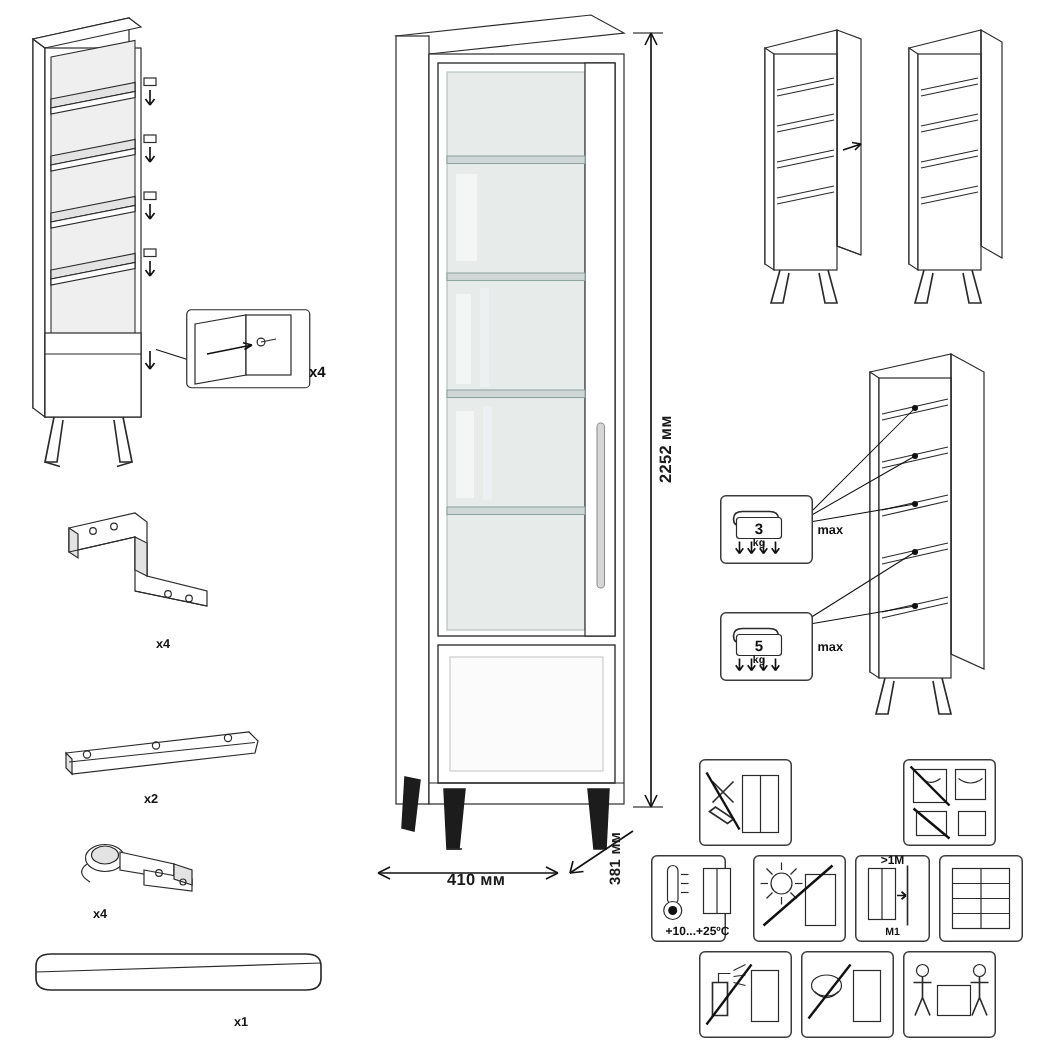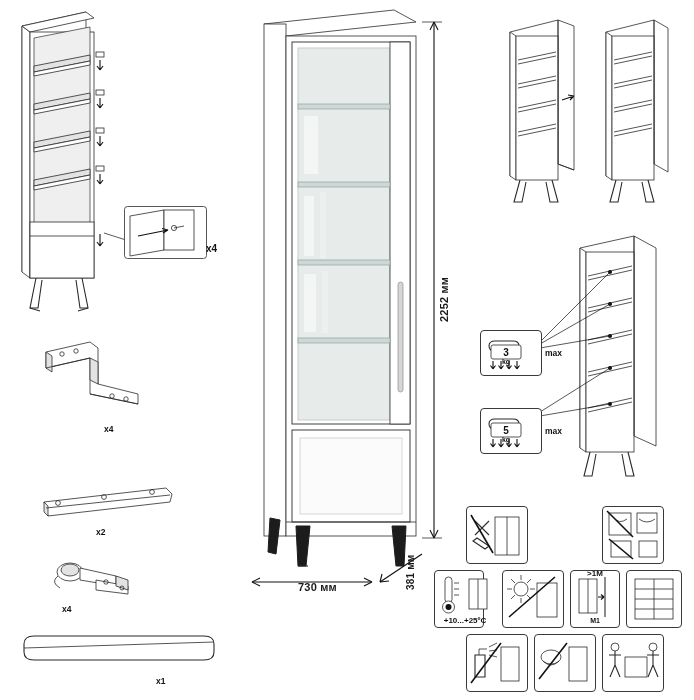--- a/index.html
+++ b/index.html
@@ -185,21 +185,21 @@
     <line class="leader" x1="2" y1="530" x2="22" y2="530"></line>
   </svg>
   <div class="abs dim vert" style="left:438px;top:322px;">2252 мм</div>
 
   <svg class="abs" style="left:246px;top:570px;" width="190" height="24">
     <line class="arrowline" x1="6" y1="12" x2="126" y2="12"></line>
     <path class="arrowline" d="M6,12 l8,-4 M6,12 l8,4 M126,12 l-8,-4 M126,12 l-8,4"></path>
     <line class="arrowline" x1="134" y1="12" x2="176" y2="-16"></line>
     <path class="arrowline" d="M134,12 l9,-1 M134,12 l2,-8"></path>
   </svg>
-  <div class="abs dim" style="left:298px;top:581px;">730 мм</div>
+  <div class="abs dim" style="left:298px;top:581px;">410 мм</div>
   <div class="abs dim vert" style="left:405px;top:590px;font-size:10px;">381 мм</div>
 
   <svg class="abs" style="left:500px;top:14px;" width="90" height="180">
     <polygon class="whitefill" points="10,18 58,6 58,150 10,162"></polygon>
     <polygon class="whitefill" points="10,18 16,22 16,166 10,162"></polygon>
     <rect class="whitefill" x="16" y="22" width="42" height="144"></rect>
     <g class="thin">
       <line x1="18" y1="46" x2="56" y2="38"></line>
         <line x1="18" y1="50" x2="56" y2="42"></line>
       <line x1="18" y1="70" x2="56" y2="62"></line>

